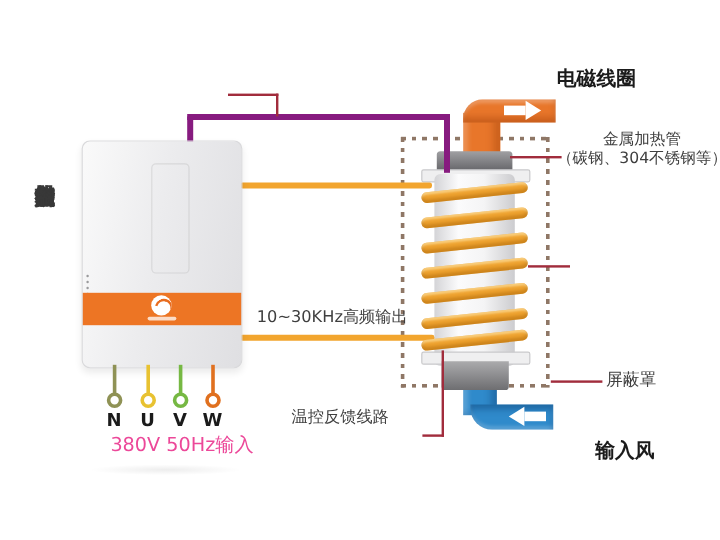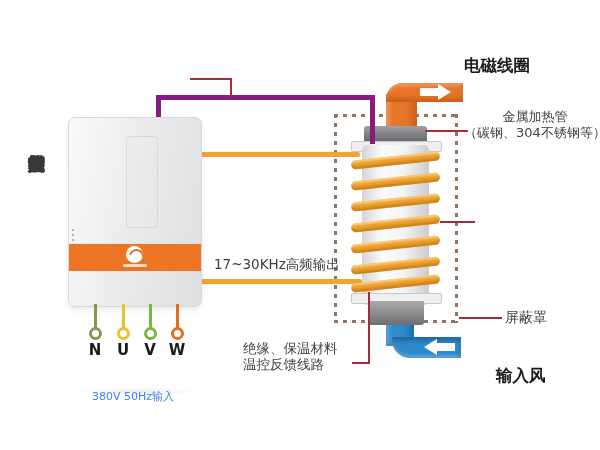--- a/index.html
+++ b/index.html
@@ -170,37 +170,36 @@
   <div class="abs stem x2" style="background: rgb(118, 184, 67);"></div>
   <div class="abs stem x3" style="background: rgb(224, 112, 31);"></div>
   <div class="abs ring rx0" style="border-color: rgb(143, 146, 85);"></div>
   <div class="abs ring rx1" style="border-color: rgb(232, 194, 49);"></div>
   <div class="abs ring rx2" style="border-color: rgb(118, 184, 67);"></div>
   <div class="abs ring rx3" style="border-color: rgb(224, 112, 31);"></div>
   <div class="abs tlabel lx0">N</div>
   <div class="abs tlabel lx1">U</div>
   <div class="abs tlabel lx2">V</div>
   <div class="abs tlabel lx3">W</div>
-  <div class="abs" style="left:92px;top:361px;font-size:11px;color:#3b82f6;margin-top:28px;">380V 50Hz输入</div>
+  <div class="abs" style="left:92px;top:361px;font-size:16px;color:#ec4899;">380V 50Hz输入</div>
 
   <div class="abs v-title">喆能变频加热控制器</div>
 
 
-  <div class="abs note3" style="left:214px;top:257px;font-size:13.5px;">17~30KHz高频输出</div>
+  <div class="abs note3" style="left:214px;top:257px;font-size:13.5px;">10~30KHz高频输出</div>
 
   <div class="abs big" style="left:464px;top:55px;">电磁线圈</div>
 
   <div class="abs note3 blk-center" style="left:462px;top:109px;width:146px;">
     <div>金属加热管</div>
     <div>（碳钢、304不锈钢等）</div>
   </div>
 
 
   <div class="abs note3" style="left:505px;top:310px;font-size:14px;">屏蔽罩</div>
 
   <div class="abs big" style="left:460px;top:365px;margin-left:36px;">输入风</div>
 
   <div class="abs note3" style="left:243px;top:340px;font-size:13.5px;line-height:16px;">
-    <div>绝缘、保温材料</div>
     <div>温控反馈线路</div>
   </div>
 
 </div>
 
 </body></html>

